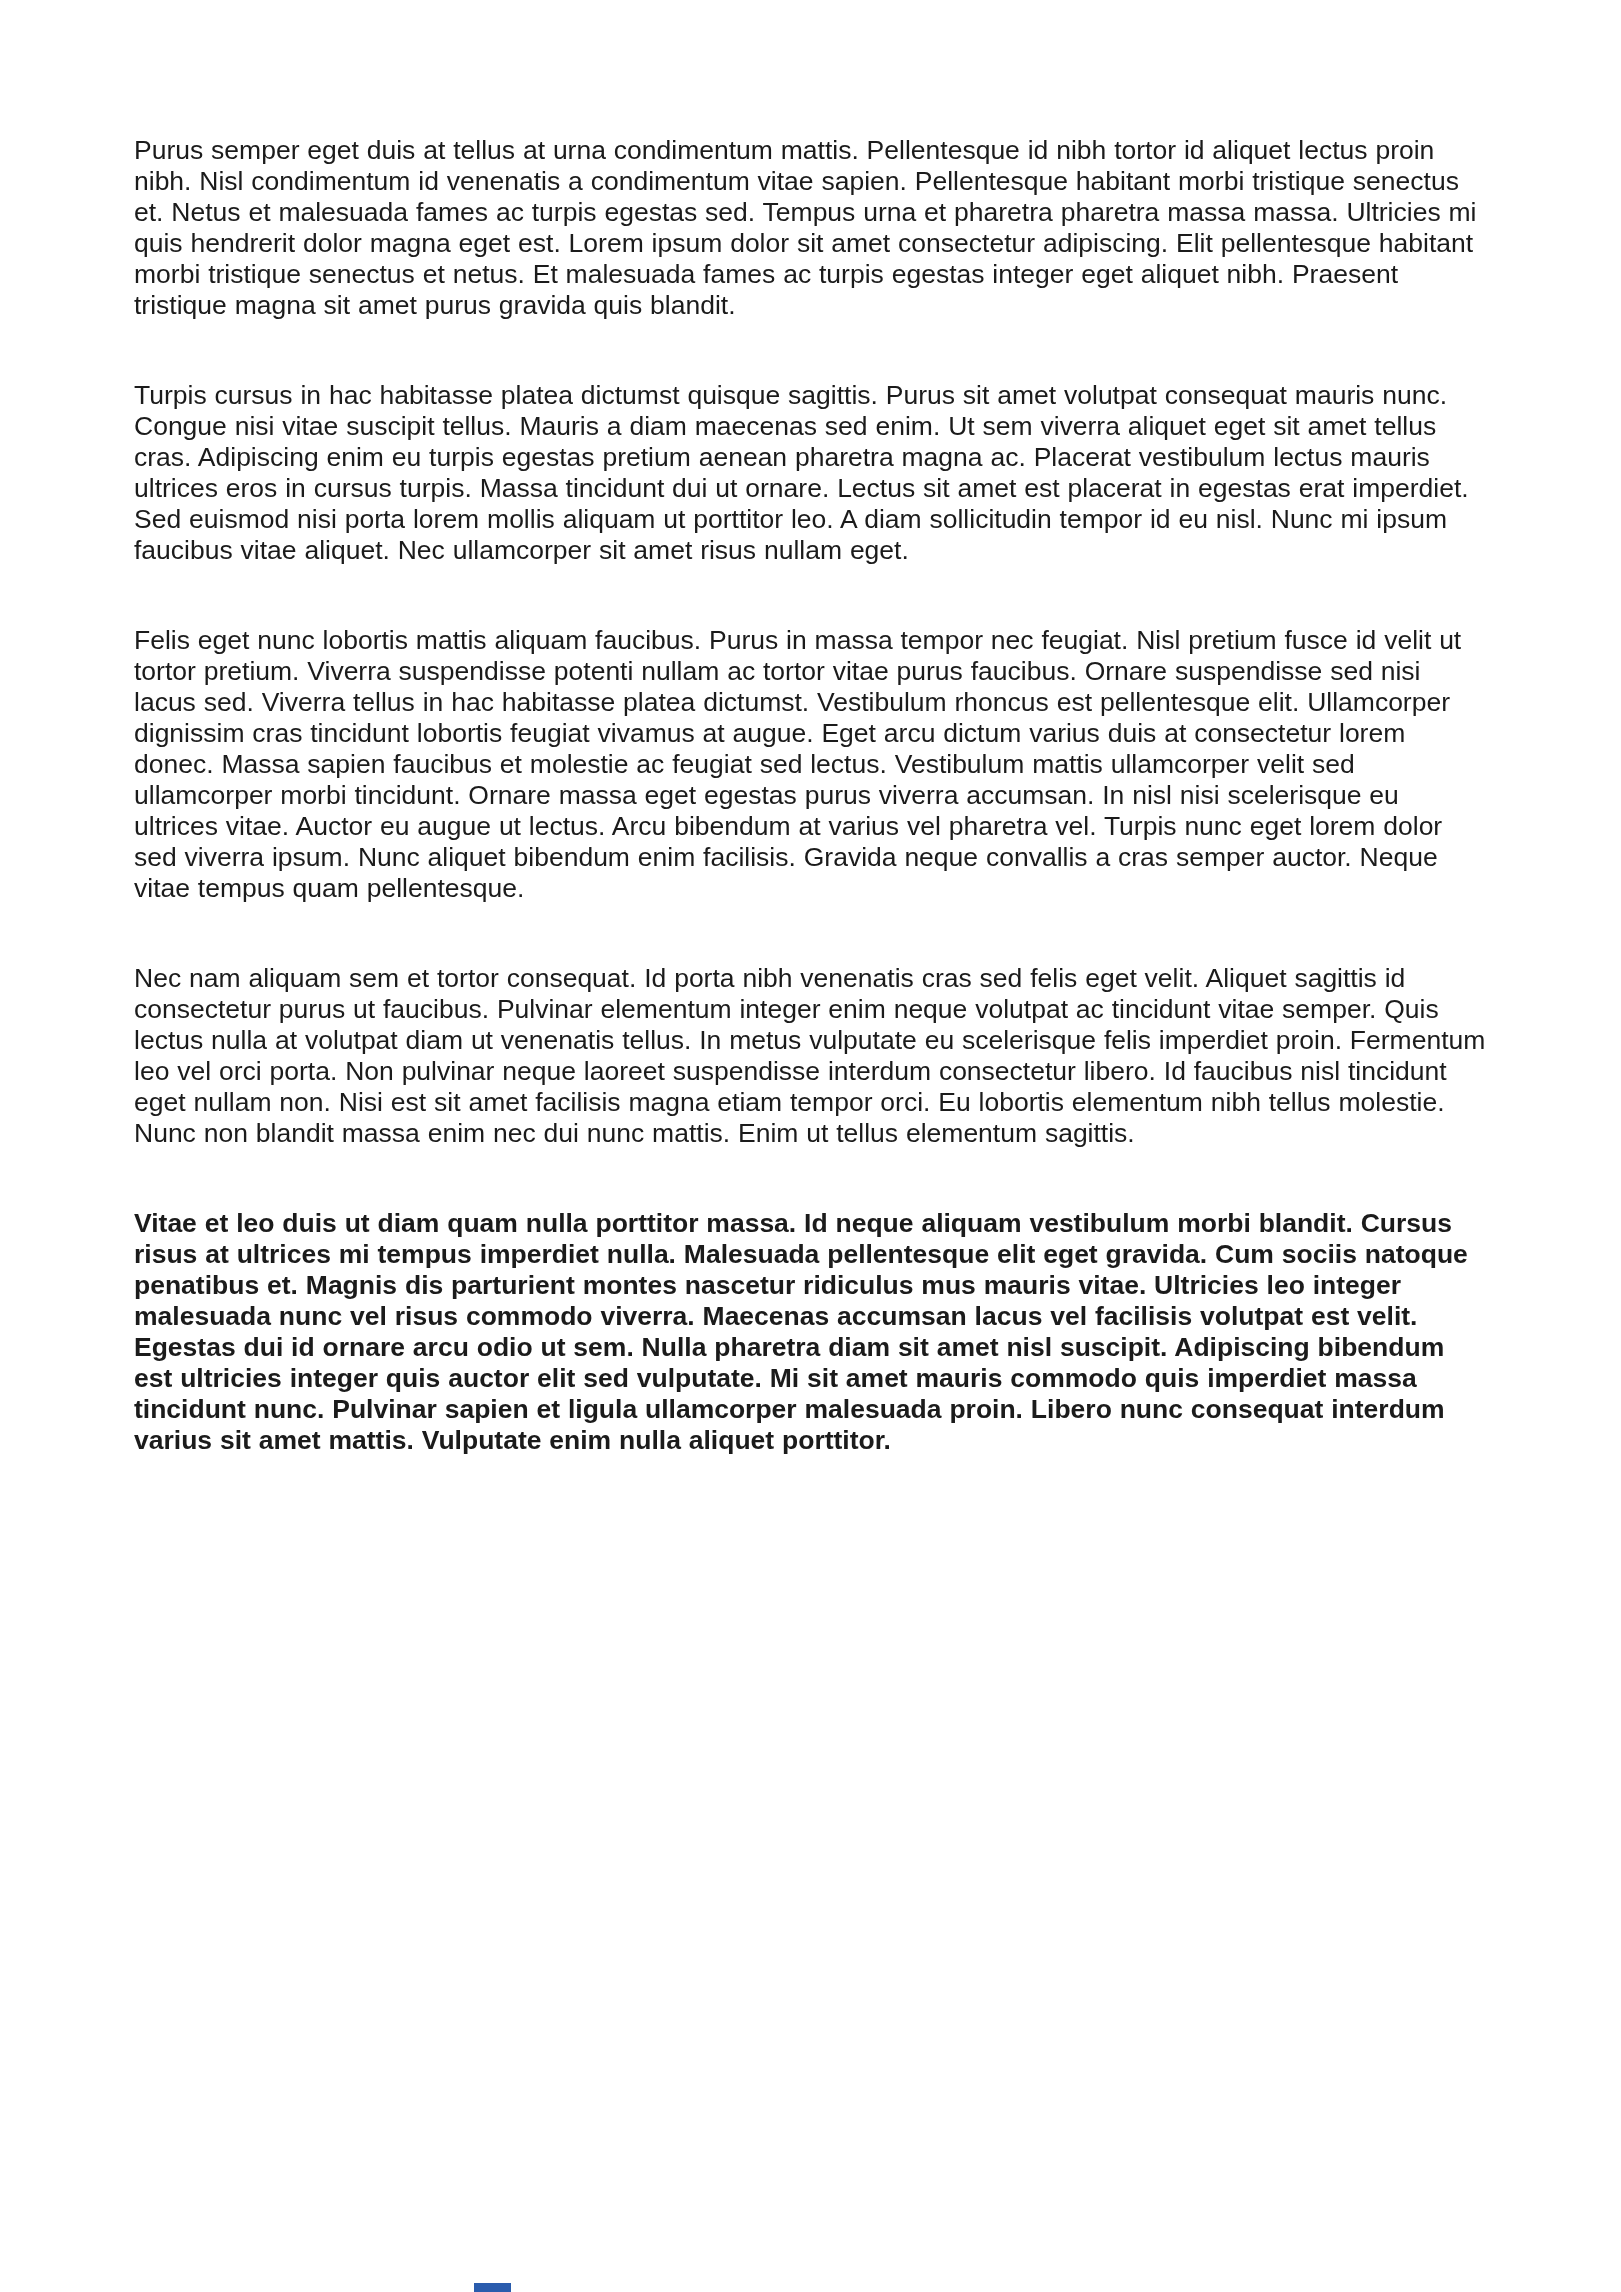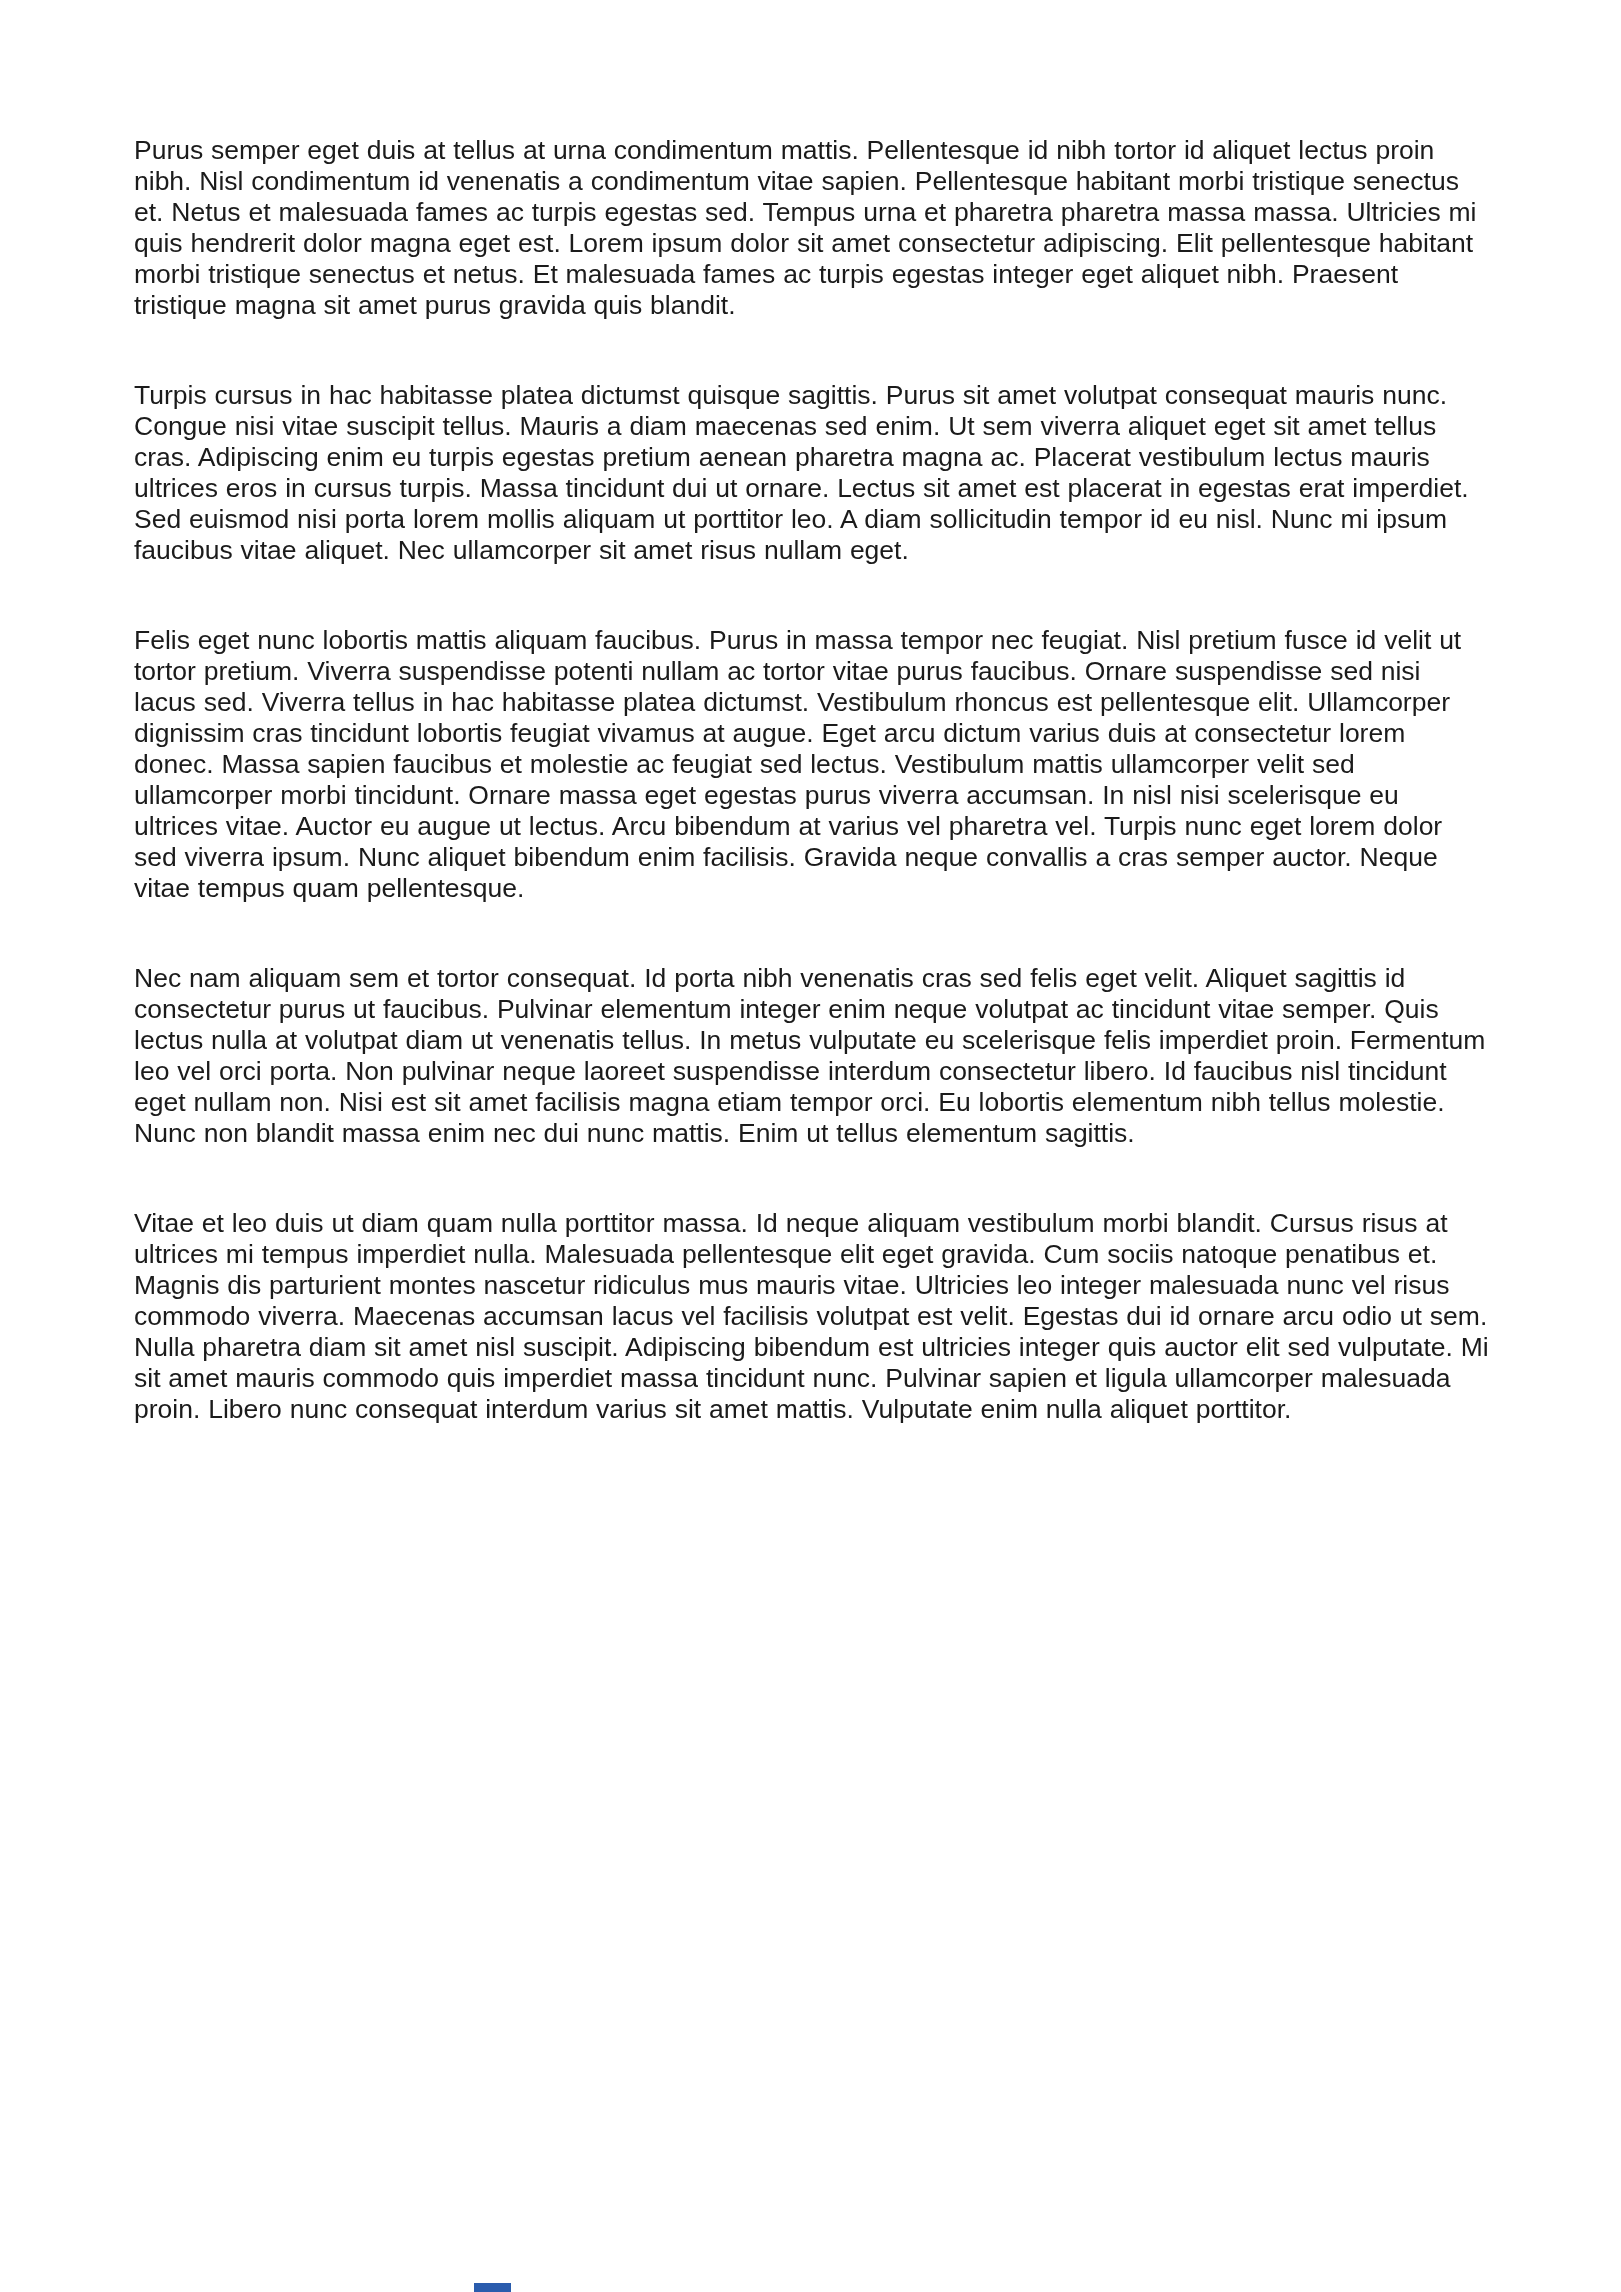--- a/index.html
+++ b/index.html
@@ -31,20 +31,21 @@
       margin: 0 0 59px 0;
       font-size: 26.5px;
       line-height: 31px;
       color: #1b1b1b;
       font-weight: 400;
       letter-spacing: 0px;
       word-spacing: 0.5px;
     }
     .para:last-child {
       margin-bottom: 8px;
+      font-weight: bold;
     }
     .blue-indicator {
       position: absolute;
       left: 474px;
       bottom: 0px;
       width: 37px;
       height: 9.8px;
       background: #2a5cad;
     }
   </style>

